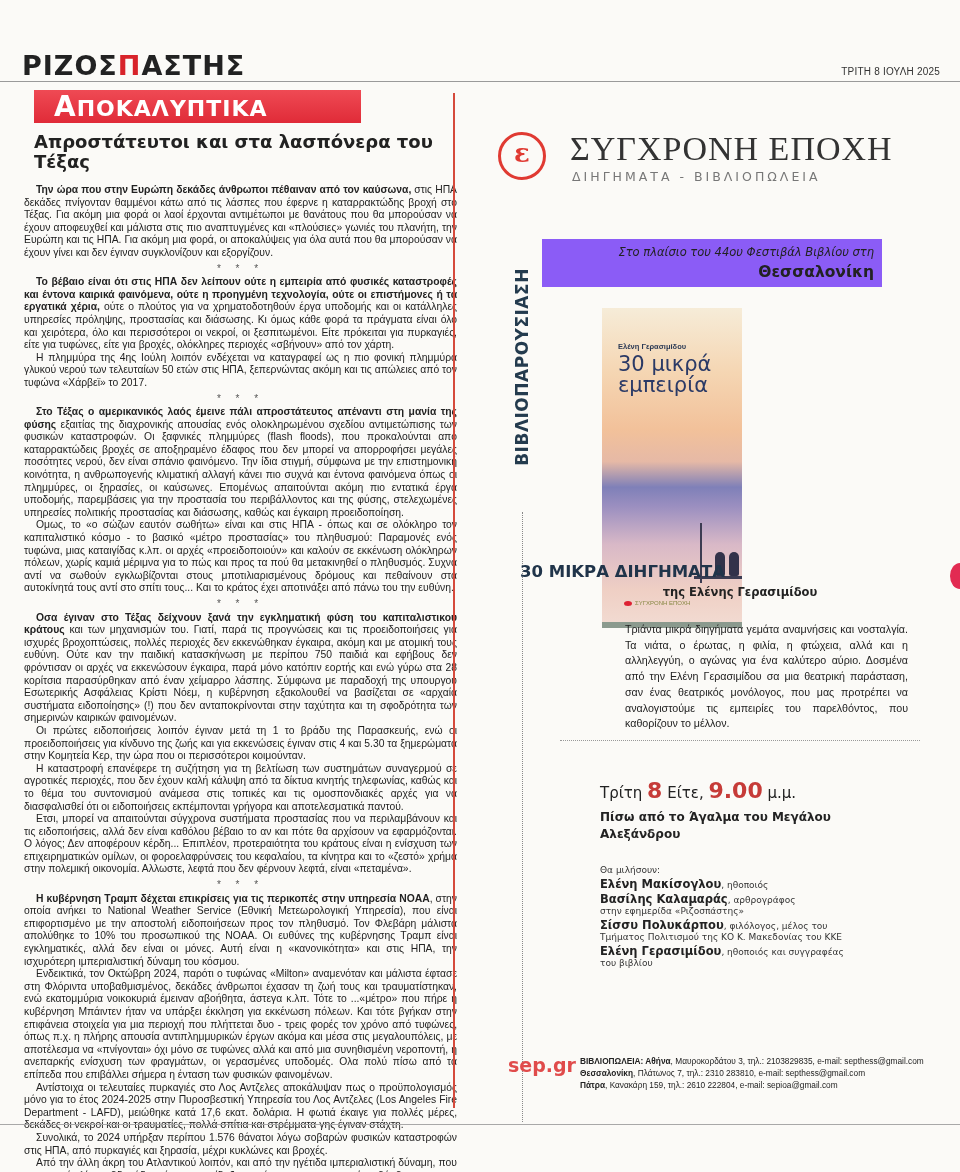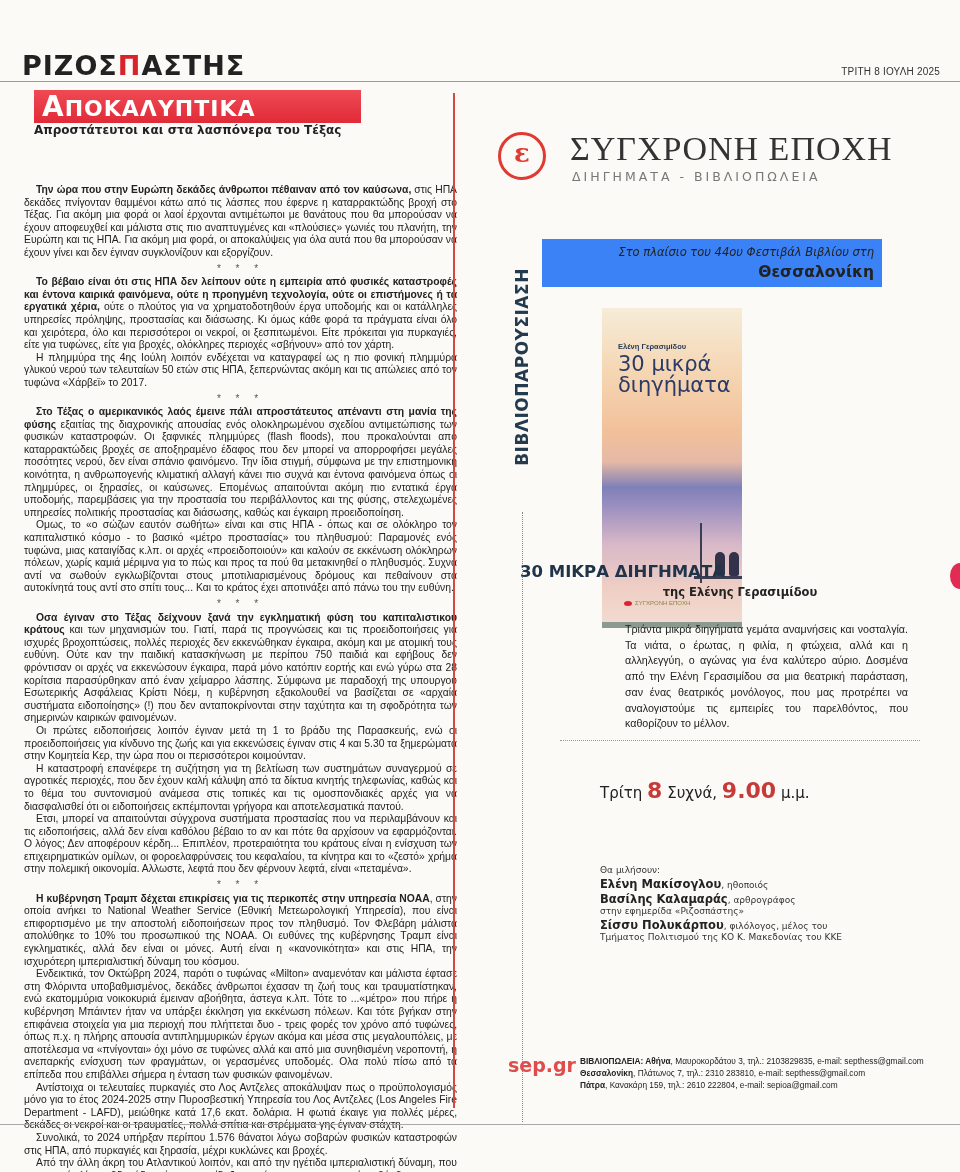--- a/index.html
+++ b/index.html
@@ -22,27 +22,27 @@
   .top-rule {
     position: absolute; left: 0; right: 0; top: 81px; height: 1px; background: #9a9a9a;
   }
   .bottom-rule {
     position: absolute; left: 0; right: 0; top: 1124px; height: 1px; background: #a8a8a8;
   }
   .section-banner {
     position: absolute; left: 34px; top: 90px; width: 327px; height: 33px;
     background: linear-gradient(#ef4a54, #e02b38);
     color: #fff; font-family: "DejaVu Sans", sans-serif; font-weight: bold;
-    font-size: 22px; line-height: 33px; padding-left: 8px; box-sizing: border-box;
+    font-size: 22px; line-height: 33px; padding-left: 20px; box-sizing: border-box;
     letter-spacing: 1px;
   }
   .section-banner .first { font-size: 28px; }
   .headline {
-    position: absolute; left: 34px; top: 120px; width: 400px;
-    font-family: "DejaVu Sans", sans-serif; font-weight: bold; font-size: 12px;
+    position: absolute; left: 34px; top: 132px; width: 400px;
+    font-family: "DejaVu Sans", sans-serif; font-weight: bold; font-size: 18px;
     line-height: 20px; color: #222;
   }
   .article {
     position: absolute; left: 24px; top: 184px; width: 433px;
     font-family: "Liberation Sans", sans-serif; font-size: 10.35px; line-height: 12.6px;
     text-align: justify; color: #222;
   }
   .article p { margin: 0; text-indent: 12px; }
   .article p b { font-weight: bold; }
   .article .stars { text-align: center; color: #555; font-size: 10px; margin: 3px 0 1px; letter-spacing: 6px; }
@@ -62,21 +62,21 @@
   .vertical-label span {
     position: absolute; left: 50%; top: 50%;
     transform: translate(-50%, -50%) rotate(-90deg);
     white-space: nowrap; font-family: "DejaVu Sans", sans-serif; font-weight: bold;
     font-size: 17px; color: #243b4e; letter-spacing: 0.5px;
   }
   .dotted-v { position: absolute; left: 62px; top: 420px; height: 610px; border-left: 1px dotted #888; }
 
   .festival-box {
     position: absolute; left: 82px; top: 147px; width: 340px; height: 48px;
-    background: #3b82f6;
+    background: #8b5cf6;
   }
   .festival-box .l1 { position: absolute; right: 8px; top: 6px; font-family: "DejaVu Sans", sans-serif; font-style: italic; font-size: 11.5px; color: #222; }
   .festival-box .l2 { position: absolute; right: 8px; top: 24px; font-family: "DejaVu Sans", sans-serif; font-weight: bold; font-size: 15.5px; color: #222; }
 
   .book-cover {
     position: absolute; left: 142px; top: 216px; width: 140px; height: 320px;
     background: linear-gradient(180deg, #f6ecd8 0%, #f5d6b3 20%, #f2c19a 38%, #e6b9a6 48%, #7f80b8 56%, #9b8fc0 62%, #d9b9c7 74%, #efcfc4 88%, #f2dcd3 100%);
     overflow: hidden;
   }
   .book-cover .author { position: absolute; left: 16px; top: 34px; font-size: 7.5px; color: #2b3a55; font-weight: bold; }
@@ -158,55 +158,60 @@
 
   <div class="festival-box">
     <div class="l1">Στο πλαίσιο του 44ου Φεστιβάλ Βιβλίου στη</div>
     <div class="l2">Θεσσαλονίκη</div>
   </div>
 
   <div class="book-cover">
     <div class="author">Ελένη Γερασιμίδου</div>
     <div class="title">
       <div>30 μικρά</div>
-      <div>διηγήματα</div>
+      <div>εμπειρία</div>
     </div>
     <div class="post"></div>
     <div class="pier"></div>
     <div class="fig1"></div>
     <div class="fig2"></div>
     <div class="publisher">ΣΥΓΧΡΟΝΗ ΕΠΟΧΗ</div>
     <div class="spine-strip"></div>
   </div>
 
   <div class="book-heading">30 ΜΙΚΡΑ ΔΙΗΓΗΜΑΤΑ</div>
   <div class="book-subheading">της Ελένης Γερασιμίδου</div>
   <div class="book-desc">Τριάντα μικρά διηγήματα γεμάτα αναμνήσεις και νοσταλγία. Τα νιάτα, ο έρωτας, η φιλία, η φτώχεια, αλλά και η αλληλεγγύη, ο αγώνας για ένα καλύτερο αύριο. Δοσμένα από την Ελένη Γερασιμίδου σα μια θεατρική παράσταση, σαν ένας θεατρικός μονόλογος, που μας προτρέπει να αναλογιστούμε τις εμπειρίες του παρελθόντος, που καθορίζουν το μέλλον.</div>
   <div class="dotted-h"></div>
 
   <div class="event-line">
     <span>Τρίτη</span>
     <span class="big">8</span>
-    <span>Συχνά,</span>
+    <span>Είτε,</span>
     <span class="big">9.00</span>
     <span>μ.μ.</span>
   </div>
+  <div class="event-place">Πίσω από το Άγαλμα του Μεγάλου Αλεξάνδρου</div>
 
   <div class="speakers">
     <div class="intro">Θα μιλήσουν:</div>
     <div class="speaker">
       <span class="name">Ελένη Μακίσογλου</span><span class="role1">, ηθοποιός</span>
     </div>
     <div class="speaker">
       <span class="name">Βασίλης Καλαμαράς</span><span class="role1">, αρθρογράφος</span>
       <div>στην εφημερίδα «Ριζοσπάστης»</div>
     </div>
     <div class="speaker">
       <span class="name">Σίσσυ Πολυκάρπου</span><span class="role1">, φιλόλογος, μέλος του</span>
       <div>Τμήματος Πολιτισμού της ΚΟ Κ. Μακεδονίας του ΚΚΕ</div>
+    </div>
+    <div class="speaker">
+      <span class="name">Ελένη Γερασιμίδου</span><span class="role1">, ηθοποιός και συγγραφέας</span>
+      <div>του βιβλίου</div>
     </div>
   </div>
 
   <div class="site-logo">sep.gr</div>
   <div class="contacts">
     <div><b>ΒΙΒΛΙΟΠΩΛΕΙΑ: Αθήνα</b><span>, Μαυροκορδάτου 3, τηλ.: 2103829835,  e-mail: septhess@gmail.com</span></div>
     <div><b>Θεσσαλονίκη</b><span>, Πλάτωνος 7, τηλ.: 2310 283810,  e-mail: septhess@gmail.com</span></div>
     <div><b>Πάτρα</b><span>, Κανακάρη 159, τηλ.: 2610 222804, e-mail: sepioa@gmail.com</span></div>
   </div>
 </div>

